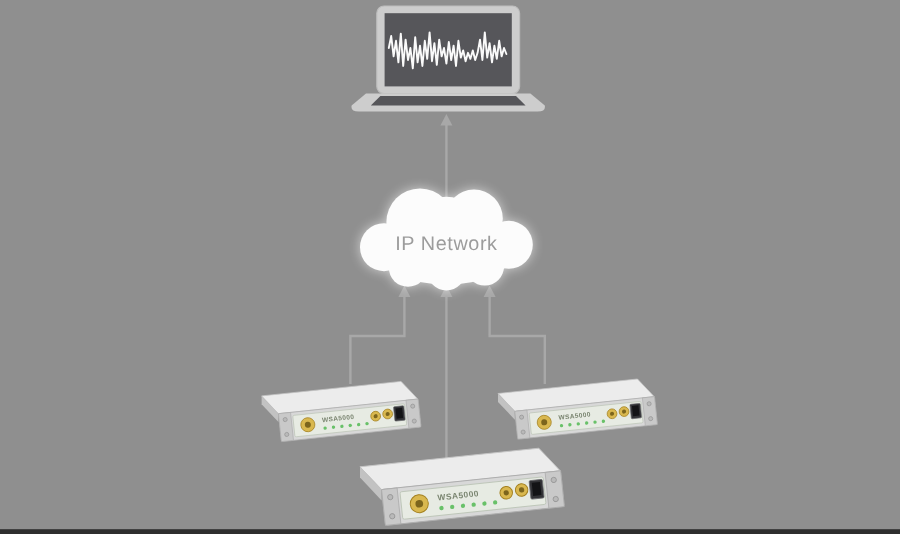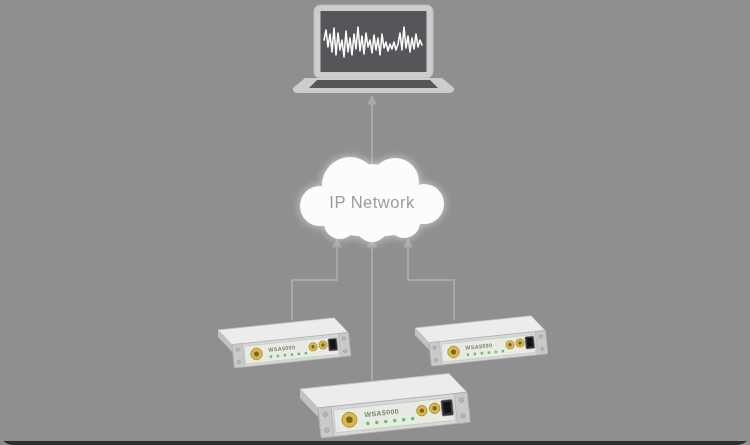--- a/index.html
+++ b/index.html
@@ -2,21 +2,20 @@
 <html><head>
 <meta charset="utf-8">
 <style>
   html,body{margin:0;padding:0;background:#8f8f8f;}
   .stage{
     position:relative;
     width:750px;height:445px;
     background:#8f8f8f;
     overflow:hidden;
     font-family:"Liberation Sans", sans-serif;
-    border-radius:13px;
   }
   .stage svg{display:block;}
   .footer-bar{
     position:absolute;left:0;bottom:0;width:750px;height:4px;
     background:#2e2e2e;
   }
   
   .arrow-line{stroke:#a8a8a8;stroke-width:2;fill:none;}
   .arrow-head{fill:#a8a8a8;stroke:none;}
   

